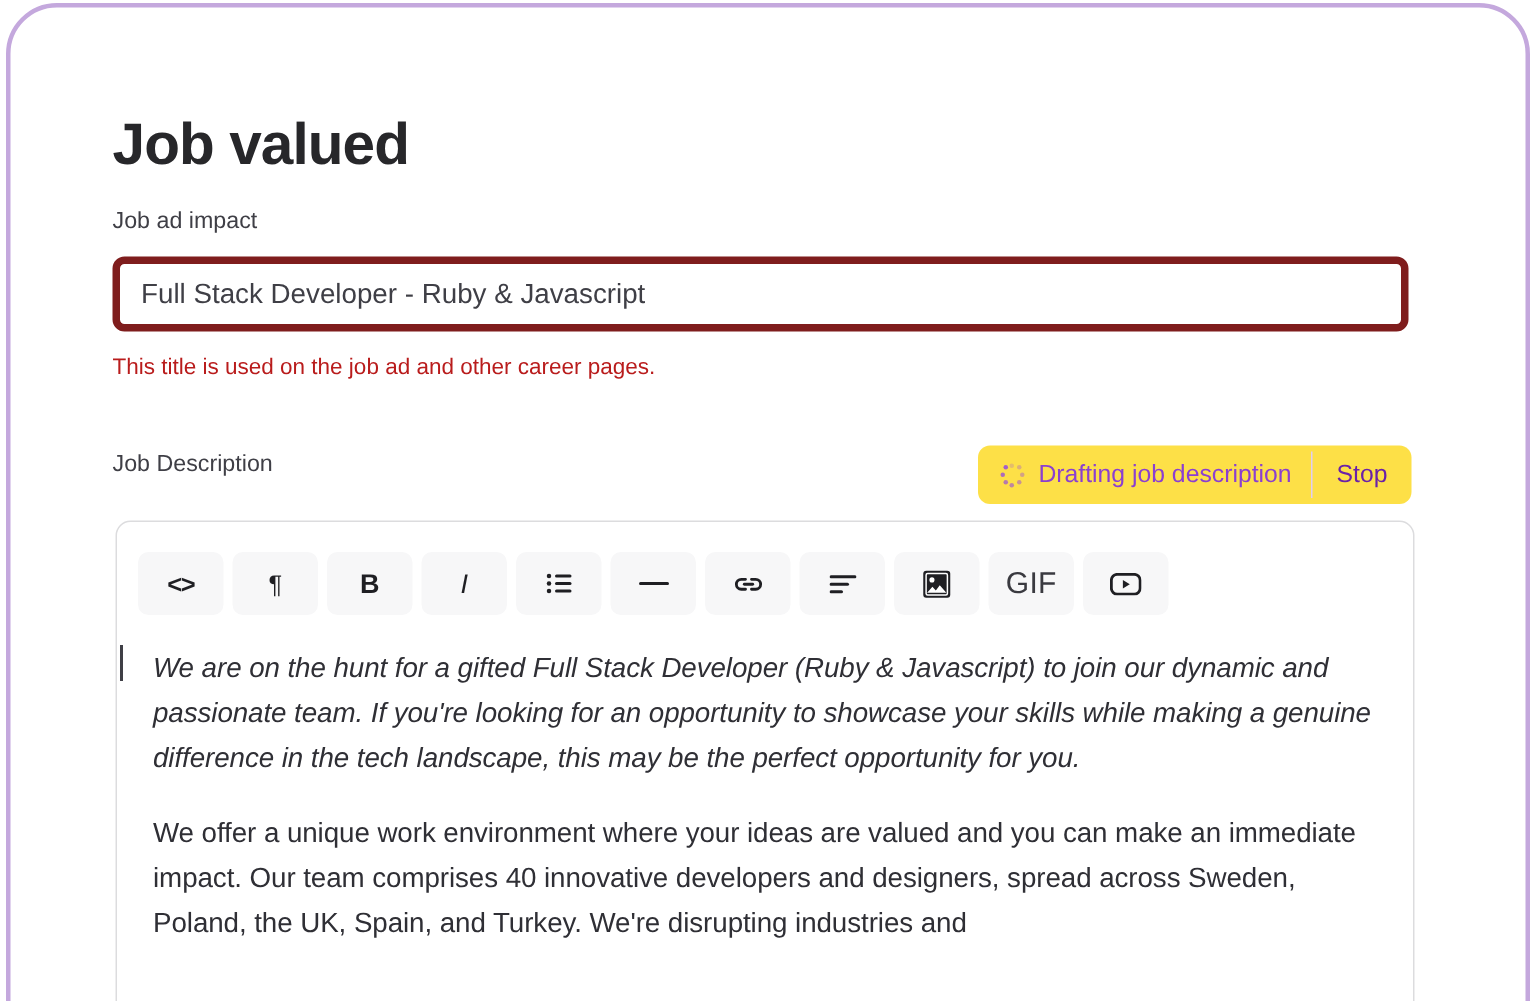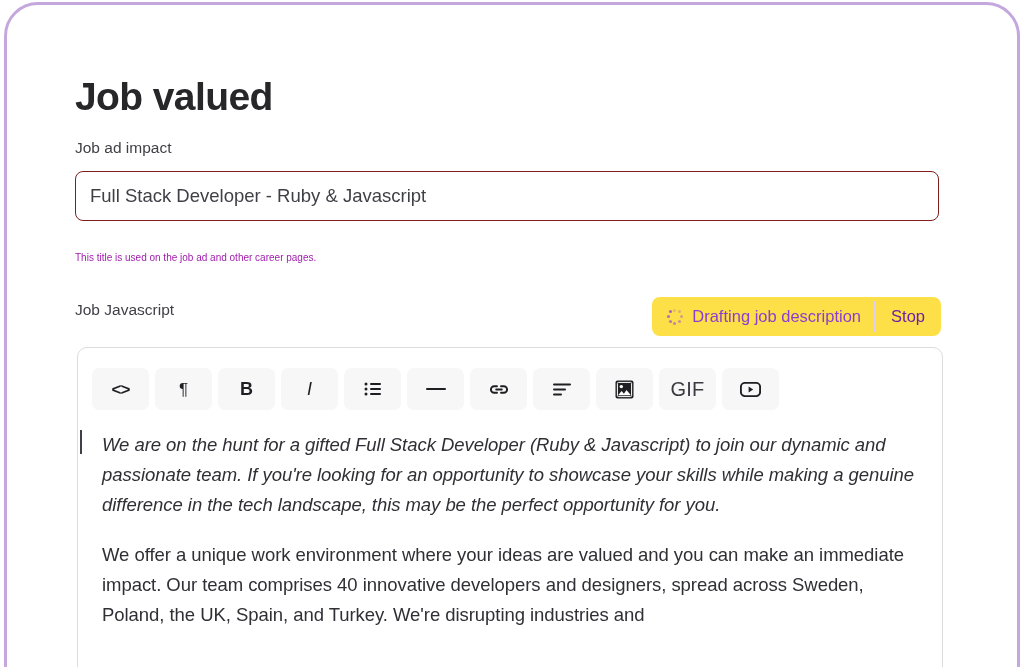--- a/index.html
+++ b/index.html
@@ -55,37 +55,36 @@
     line-height: 1.2;
   }
   .label-job-ad-title { left: 68px; top: 134px; }
 
   .text-input {
     position: absolute;
     left: 68px;
     top: 166px;
     width: 864px;
     height: 50px;
-    border: 1px solid #7f1d1d;
+    border: 5px solid #7f1d1d;
     border-radius: 8px;
     background: #fff;
     font-family: "Liberation Sans", sans-serif;
     font-size: 18.5px;
     color: #3f3f46;
     padding: 3px 14px;
     outline: none;
   }
 
   .helper-text {
     position: absolute;
     left: 68px;
     top: 231px;
-    font-size: 10px;
-    color: #a21caf;
-    margin-top: 16px;
+    font-size: 15px;
+    color: #b91c1c;
   }
 
   
   .label-job-description { left: 68px; top: 296px; }
 
   
   .status-pill {
     position: absolute;
     right: 76px;
     top: 292px;
@@ -219,21 +218,21 @@
   <div class="page">
 
     <h1 class="page-title">Job valued</h1>
 
     <div class="field-label label-job-ad-title">Job ad impact</div>
 
     <input class="text-input" type="text" value="Full Stack Developer - Ruby &amp; Javascript" style="">
 
     <div class="helper-text">This title is used on the job ad and other career pages.</div>
 
-    <div class="field-label label-job-description">Job Javascript</div>
+    <div class="field-label label-job-description">Job Description</div>
 
     <div class="status-pill">
       <div class="status-main">
         <span class="spinner">
             <i style="left: 7px; top: 0.5px; opacity: 0.25;"></i>
             <i style="left: 11.5962px; top: 2.40381px; opacity: 0.34;"></i>
             <i style="left: 13.5px; top: 7px; opacity: 0.44;"></i>
             <i style="left: 11.5962px; top: 11.5962px; opacity: 0.53;"></i>
             <i style="left: 7px; top: 13.5px; opacity: 0.63;"></i>
             <i style="left: 2.40381px; top: 11.5962px; opacity: 0.72;"></i>

